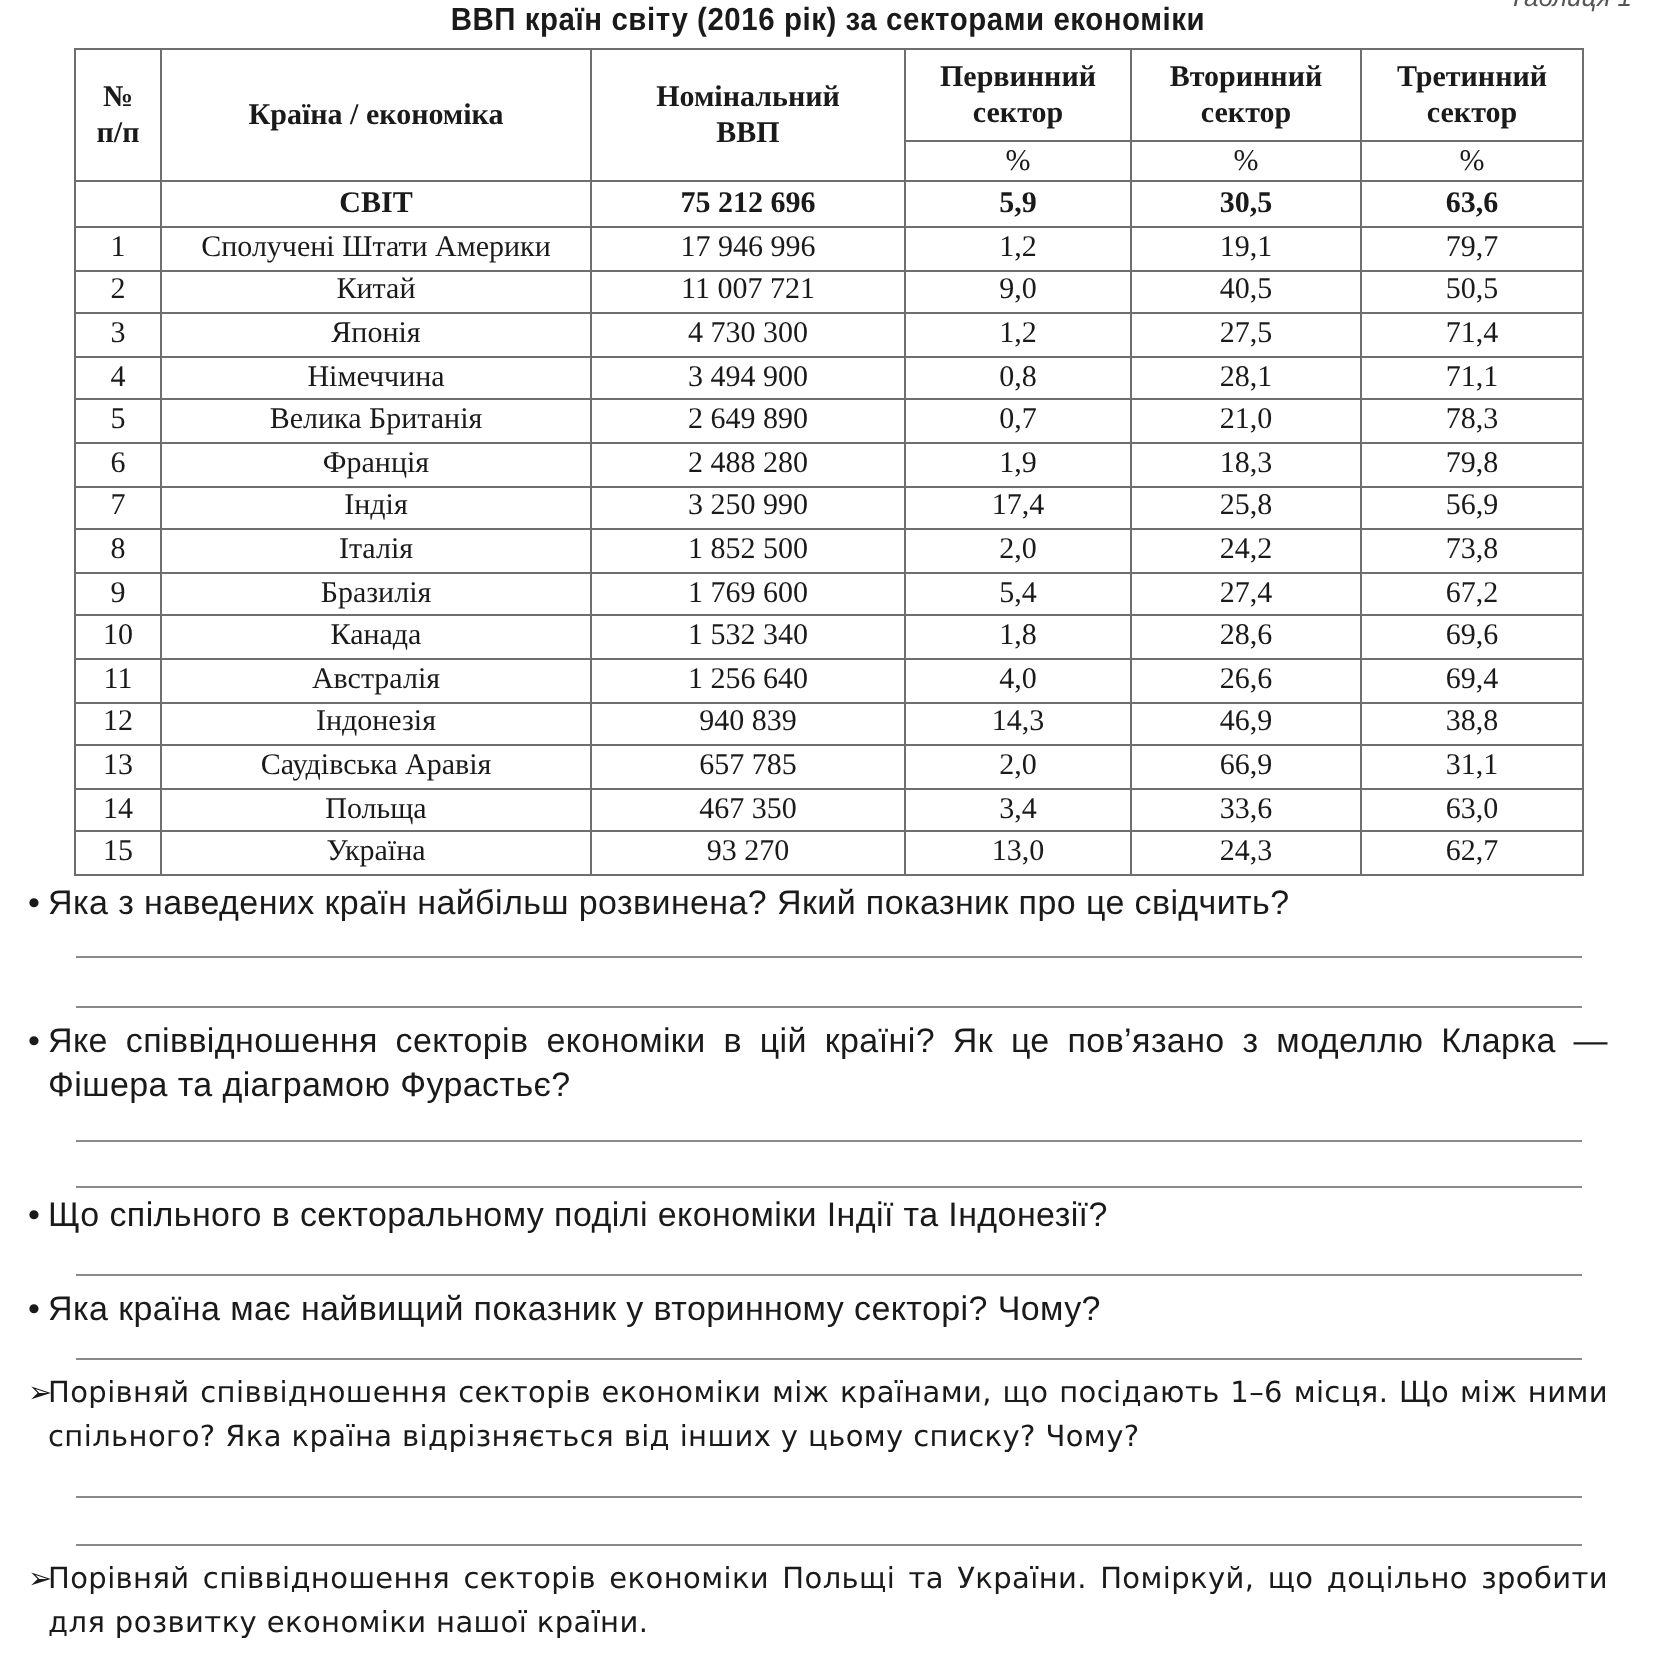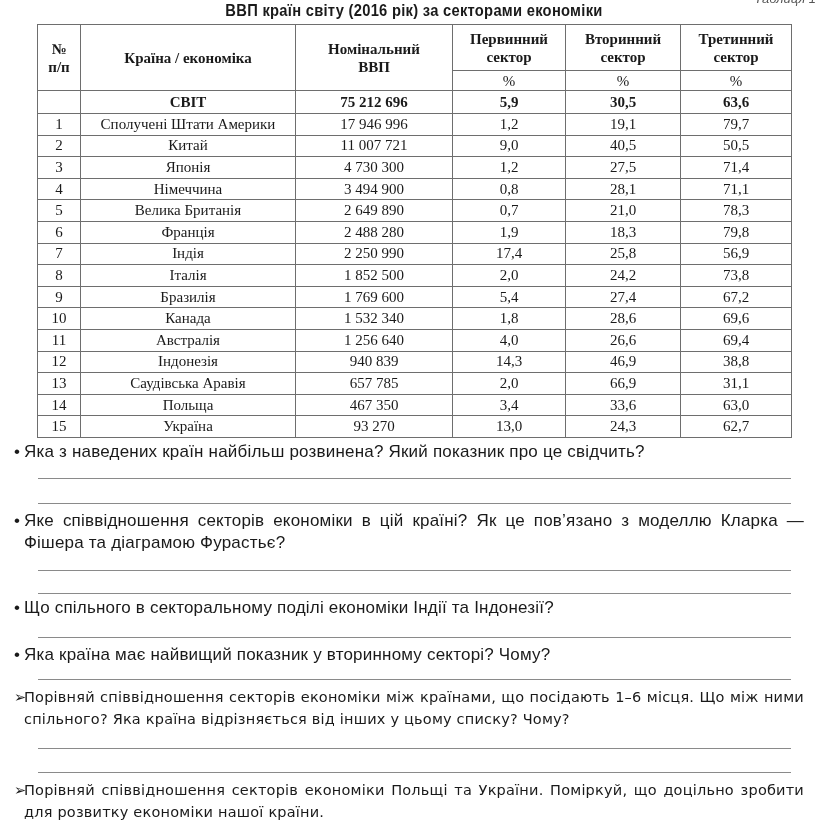--- a/index.html
+++ b/index.html
@@ -103,21 +103,21 @@
         <td>6</td>
         <td class="cname">Франція</td>
         <td>2 488 280</td>
         <td>1,9</td>
         <td>18,3</td>
         <td>79,8</td>
       </tr>
       <tr class="row">
         <td>7</td>
         <td class="cname">Індія</td>
-        <td>2 250 990</td>
+        <td>3 250 990</td>
         <td>17,4</td>
         <td>25,8</td>
         <td>56,9</td>
       </tr>
       <tr class="row">
         <td>8</td>
         <td class="cname">Італія</td>
         <td>1 852 500</td>
         <td>2,0</td>
         <td>24,2</td>

